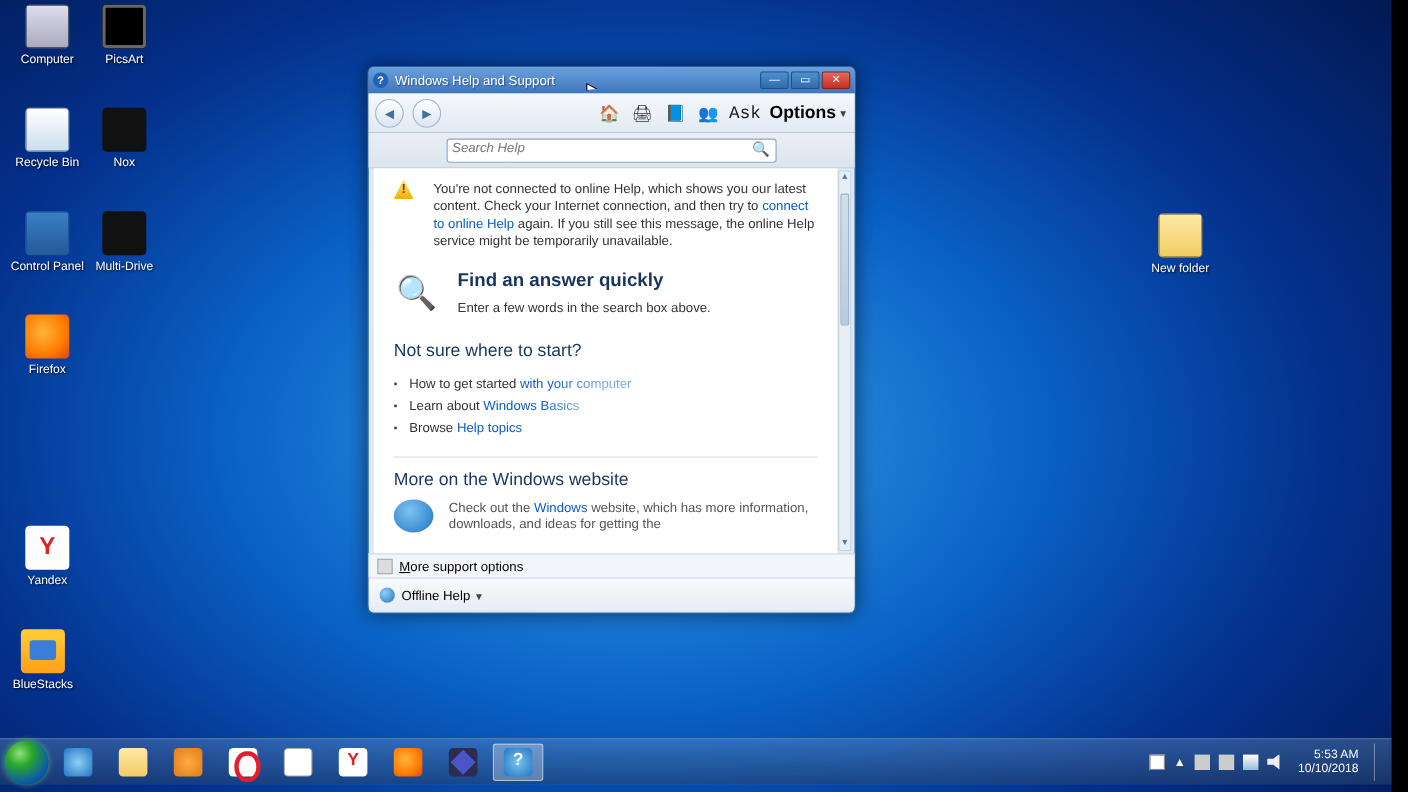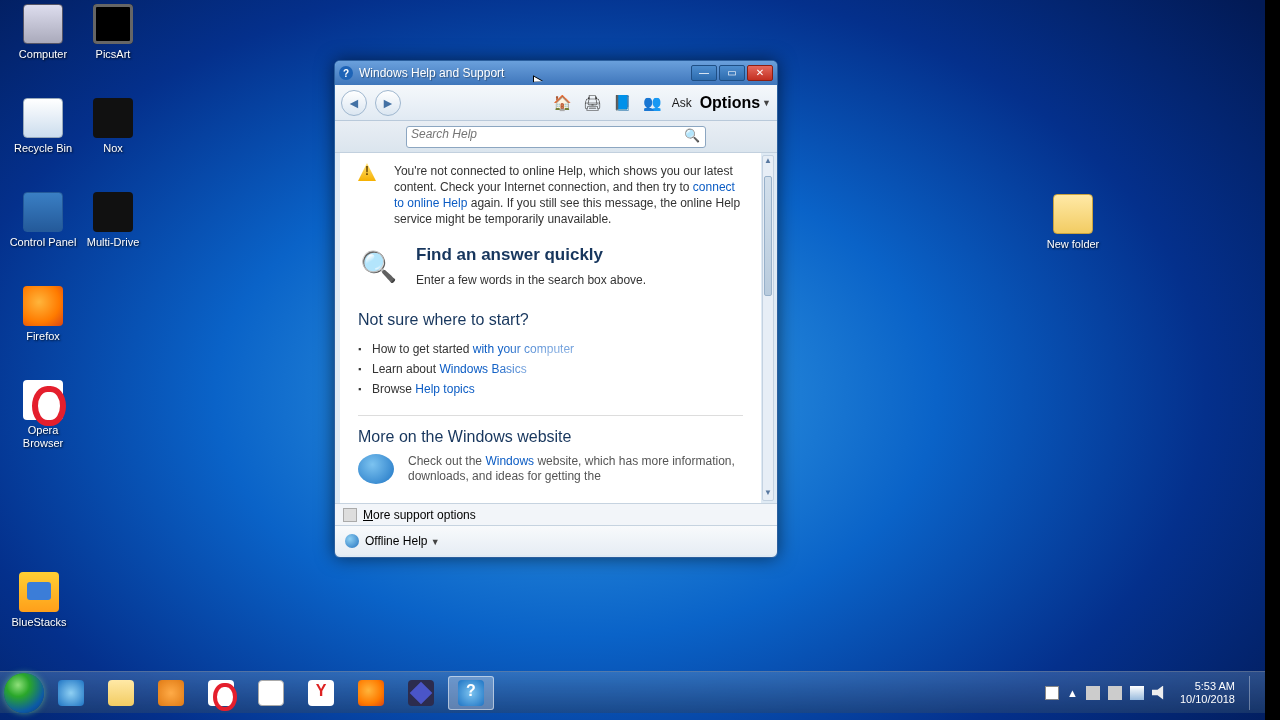--- a/index.html
+++ b/index.html
@@ -57,21 +57,21 @@
   height:36px; background:linear-gradient(#f5f8fb,#e1eaf3);
   border-bottom:1px solid #b9c9da; display:flex; align-items:center; padding:0 6px; gap:8px;
 }
 .navbtn { width:26px; height:26px; border:1px solid #9fb7cf; border-radius:50%; background:linear-gradient(#fff,#dbe6f1); display:flex; align-items:center; justify-content:center; cursor:pointer; color:#4371a4; font-size:14px;}
 .tool-spacer{flex:1;}
 .tb-ic { width:22px; height:22px; cursor:pointer; display:flex;align-items:center;justify-content:center; font-size:15px;}
 .tb-home{color:#7b5234;}
 .tb-print{color:#333;}
 .tb-book{color:#1a4aa0;}
 .tb-ask-ic{color:#6b4a2a;}
-.tb-txt { font-size:12px; color:#1a1a1a; cursor:pointer; }
+.tb-txt { font-size:16px; color:#1a1a1a; cursor:pointer;font-family:Liberation Mono, monospace; }
 .tb-opts { display:flex; align-items:center; gap:2px;font-weight:bold;}
 .tb-opts .dd{font-size:9px; color:#444;}
 
 .searchbar { height:32px; background:linear-gradient(#e9eef4,#dbe5ee); display:flex; align-items:center; justify-content:center; border-bottom:1px solid #c2d0de;}
 .searchbox { width:300px; height:22px; border:1px solid #8ca6c1; border-radius:3px; background:#fff; display:flex; align-items:flex-start; padding:0 4px;}
 .searchbox input { flex:1; border:0; outline:0; font-size:12px; font-style:italic; color:#888; background:transparent;}
 .searchbox .sbtn { width:18px; height:18px; display:flex; align-items:center; justify-content:center; cursor:pointer; color:#3c6fa6; font-size:13px;}
 
 .content-wrap { position:relative; height:350px; }
 .content {
@@ -176,23 +176,23 @@
       <div class="lbl">Nox</div>
     </div>
   <div class="di" style="left:78px; top:192px">
       <div class="ic ic-multi"></div>
       <div class="lbl">Multi-Drive</div>
     </div>
   <div class="di" style="left:8px; top:286px">
       <div class="ic ic-firefox"></div>
       <div class="lbl">Firefox</div>
     </div>
-  <div class="di" style="left:8px; top:380px">
-      <div class="ic ic-opera"></div>
-      <div class="lbl">Opera Browser</div>
+  <div class="di" style="left:8px; top:478px">
+      <div class="ic ic-yandex"></div>
+      <div class="lbl">Yandex</div>
     </div>
   <div class="di" style="left:4px; top:572px">
       <div class="ic ic-bluestacks"></div>
       <div class="lbl">BlueStacks</div>
     </div>
   <div class="di" style="left:1038px; top:194px">
       <div class="ic ic-folder"></div>
       <div class="lbl">New folder</div>
     </div>
 

